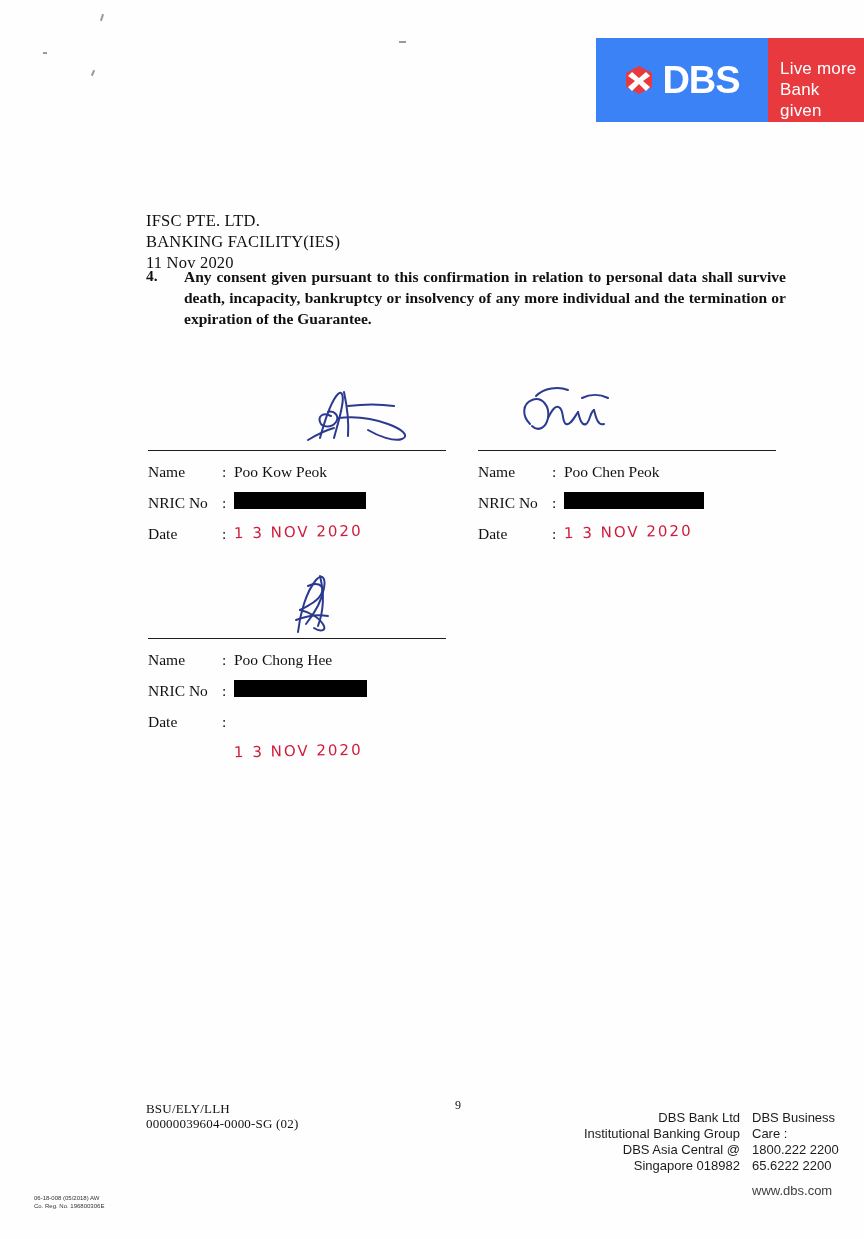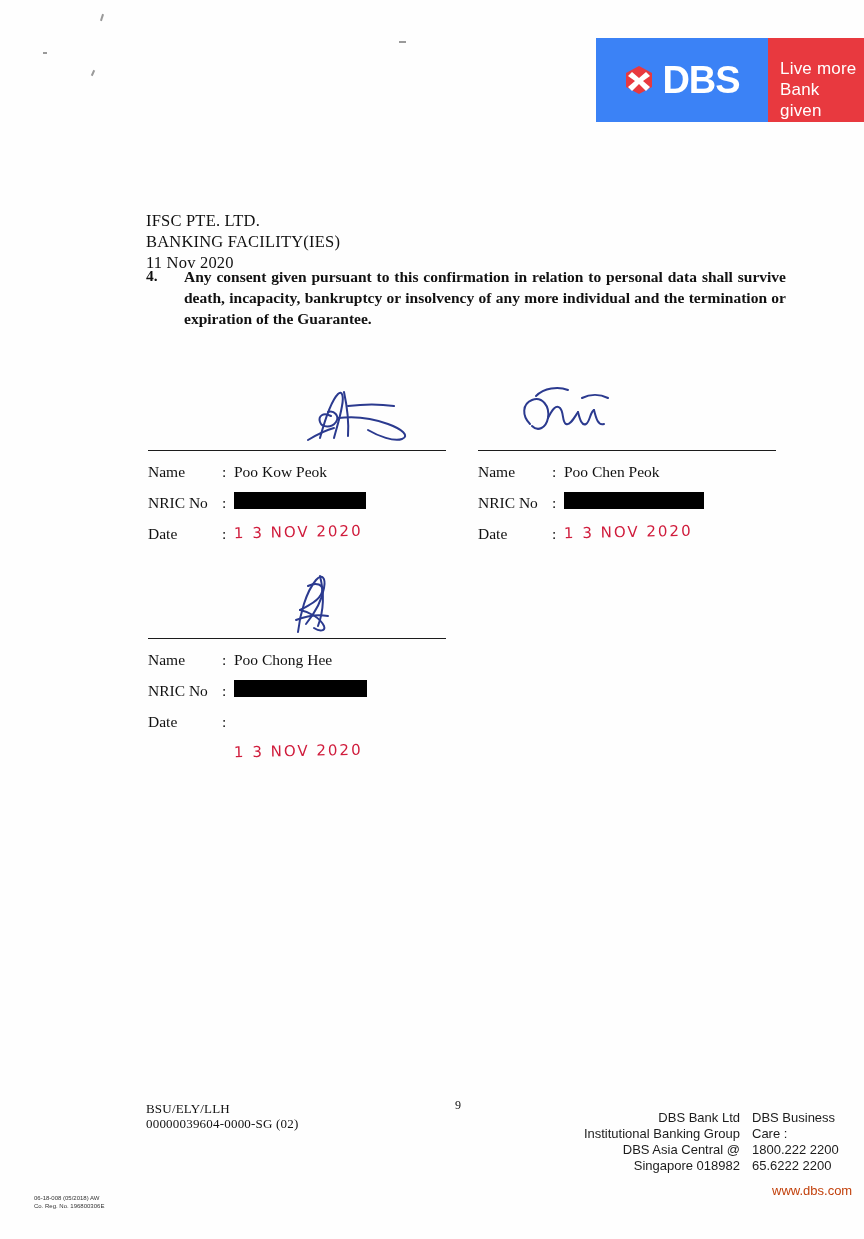--- a/index.html
+++ b/index.html
@@ -203,22 +203,21 @@
     font-size: 13px;
     line-height: 16px;
     color: #1c1c1c;
   }
   .footer-web {
     position: absolute;
     left: 752px;
     top: 1183px;
     font-family: "Liberation Sans", sans-serif;
     font-size: 13px;
-    color: #c2410c;
-    margin-left: 20px;
+    color: #404040;
   }
   .footer-tiny {
     position: absolute;
     left: 34px;
     top: 1194px;
     font-family: "Liberation Sans", sans-serif;
     font-size: 6px;
     line-height: 8px;
     color: #333;
   }

